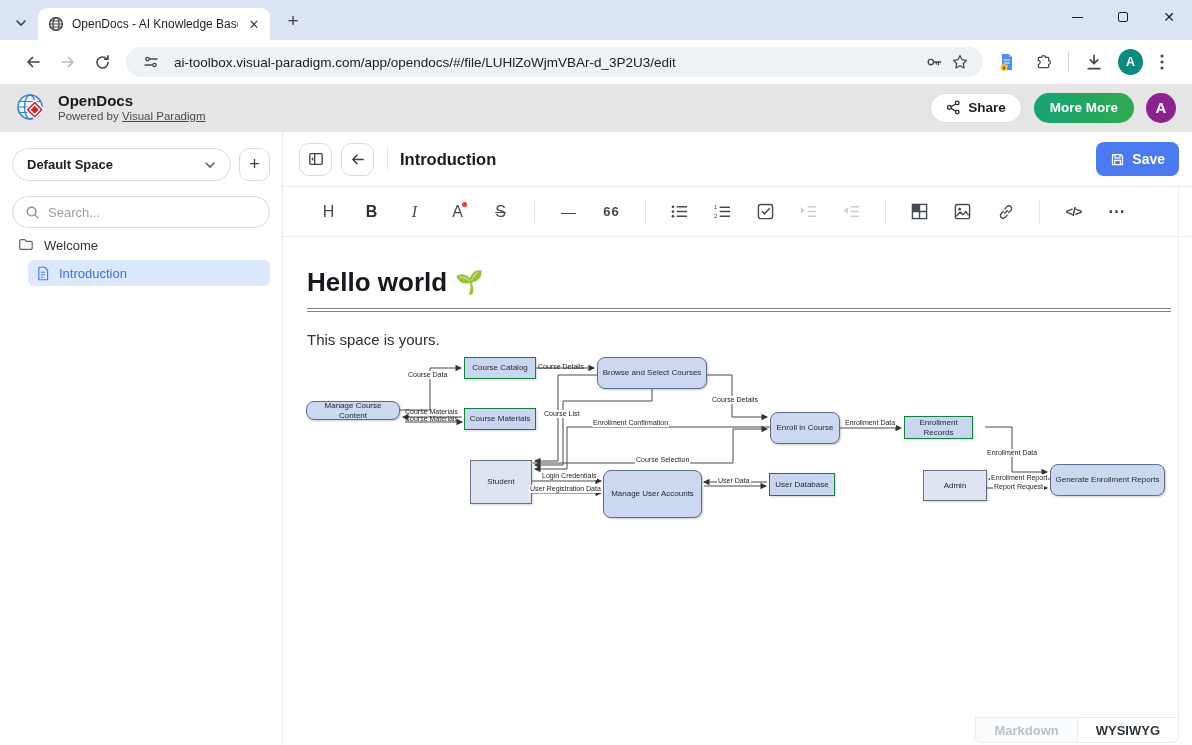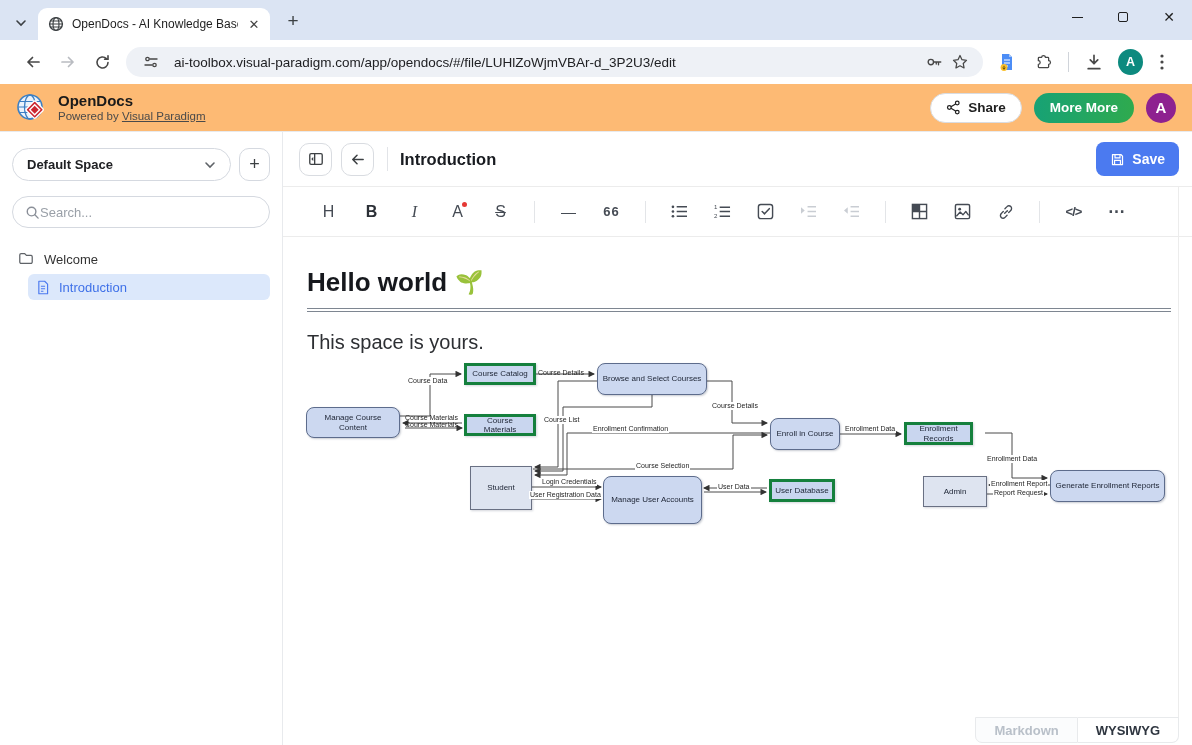--- a/index.html
+++ b/index.html
@@ -21,42 +21,42 @@
   .btoolbar { height:44px; background:#fff; display:flex; align-items:center; padding:0 16px; }
   .nav-btn { width:32px; height:32px; display:flex; align-items:center; justify-content:center; border-radius:16px; margin:0 2px; }
   .url-pill { flex:0 0 857px; height:30px; background:#eef1f6; border-radius:15px; display:flex; align-items:center; padding:0 10px 0 12px; margin:0 6px; }
   .url-text { flex:1; font-size:13.5px; color:#202124; margin-left:10px; white-space:nowrap; overflow:hidden; }
   .pill-icon { width:26px; height:26px; display:flex; align-items:center; justify-content:center; }
   .chrome-icon { width:30px; height:30px; display:flex; align-items:center; justify-content:center; margin:0 4px; }
   .chrome-sep { width:1px; height:20px; background:#d0d4da; margin:0 6px; }
   .browser-avatar { width:26px; height:26px; border-radius:50%; background:#0d8a7f; color:#fff; font-size:12.5px; font-weight:700; display:flex; align-items:center; justify-content:center; margin:0 6px; }
 
   
-  .app-header { height:48px; background:#fdba74; border-bottom:1px solid #e8eaed; display:flex; align-items:center; padding:0 16px; }
+  .app-header { height:48px; background:#e5e5e5; border-bottom:1px solid #e8eaed; display:flex; align-items:center; padding:0 16px; }
   .logo { width:32px; height:32px; position:relative; margin-right:10px; }
   .app-titles { display:flex; flex-direction:column; justify-content:center; }
   .app-name { font-size:15px; font-weight:700; color:#1a1a1a; line-height:17px; }
   .powered { font-size:11.5px; color:#4a4a4a; line-height:14px; }
   .powered u { text-decoration:underline; }
   .header-right { margin-left:auto; display:flex; align-items:center; gap:12px; }
   .share-btn { height:30px; border:1px solid #d9dce1; border-radius:16px; background:#fff; display:flex; align-items:center; gap:7px; padding:0 15px; font-size:13.5px; font-weight:700; color:#1f1f1f; }
   .more-apps-btn { height:30px; border:none; border-radius:16px; background:linear-gradient(90deg,#17a275,#2faa4e); color:#fff; font-size:13.5px; font-weight:700; padding:0 16px; }
   .app-avatar { width:30px; height:30px; border-radius:50%; background:#8e2190; color:#fff; font-size:15px; font-weight:700; display:flex; align-items:center; justify-content:center; }
 
   
   .app-body { display:flex; height:613px; }
   .sidebar { width:283px; border-right:1px solid #e8eaed; padding:16px 12px 0 12px; flex-shrink:0; }
   .space-row { display:flex; gap:8px; }
   .space-select { flex:1; height:33px; border:1px solid #d5d9e0; border-radius:17px; display:flex; align-items:center; padding:0 14px; font-size:13px; color:#202124; font-weight:700; }
   .space-select span { flex:1; }
   .add-btn { width:31px; height:33px; border:1px solid #d5d9e0; border-radius:10px; background:#fff; font-size:18px; color:#3c4043; display:flex; align-items:center; justify-content:center; }
-  .search-box { margin-top:15px; height:32px; border:1px solid #d5d9e0; border-radius:16px; display:flex; align-items:center; padding:0 12px; gap:0; }
+  .search-box { margin-top:15px; height:32px; border:1px solid #d5d9e0; border-radius:16px; display:flex; align-items:center; padding:0 12px; gap:8px; }
   .search-box input { border:none; outline:none; flex:1; font-size:13px; color:#333; background:transparent; font-family:"Liberation Sans", sans-serif; }
   .search-box input::placeholder { color:#9aa0a8; }
-  .tree { margin-top:18px; }
+  .tree { margin-top:4px; }
   .tree-folder { display:flex; align-items:center; gap:10px; padding:4px 6px; font-size:13px; color:#333; height:26px; }
   .tree-page { display:flex; align-items:center; gap:9px; margin:2px 0 0 16px; padding:0 8px; height:26px; background:#dce8fb; border-radius:6px; font-size:13px; color:#3e70e8; }
 
   .main { flex:1; position:relative; background:#fff; }
   .main::after { content:""; position:absolute; right:18px; top:54px; bottom:28px; width:1px; background:#ececec; }
   .doc-header { height:54px; display:flex; align-items:center; padding:0 18px 0 16px; }
   .icon-btn { width:33px; height:33px; border:1px solid #d9dce1; border-radius:10px; background:#fff; display:flex; align-items:center; justify-content:center; margin-right:9px; }
   .dh-sep { width:1px; height:24px; background:#e2e4e8; margin:0 12px 0 4px; }
   .doc-title { font-size:16.5px; font-weight:700; color:#181b20; }
   .save-btn { margin-left:auto; height:34px; background:#4b7af0; border:none; border-radius:8px; color:#fff; font-size:14px; font-weight:700; display:flex; align-items:center; gap:7px; padding:0 14px; }
@@ -71,28 +71,28 @@
   .tb-sep { width:1px; height:22px; background:#e3e5e8; }
   .tb.quote { font-size:13px; font-weight:700; letter-spacing:1px; }
   .tb.hr-glyph { font-size:15px; }
   .tb.code { font-size:13px; font-weight:700; letter-spacing:-1px; }
   .tb.more { font-size:17px; font-weight:700; }
 
   .editor-content { padding:30px 26px 0 24px; }
   .doc-h1 { font-size:26px; font-weight:700; color:#16181d; display:flex; align-items:center; gap:8px; }
   .doc-h1 .emoji { font-size:23px; }
   .double-rule { margin-top:10px; height:4px; border-top:1px solid #7e8691; border-bottom:1px solid #7e8691; }
-  .doc-p { margin-top:19px; font-size:20px; color:#2d2f33; }
+  .doc-p { margin-top:19px; font-size:15px; color:#2d2f33; }
 
   
   .diagram { position:relative; width:866px; height:158px; margin:7px 0 0 -2px; }
   .diagram svg.wires { position:absolute; left:0; top:0; }
   .node { position:absolute; display:flex; align-items:center; justify-content:center; text-align:center; font-size:8px; color:#1c2333; line-height:1.15; padding:1px 3px; }
   .node.process { background:#ccd8f0; border:1px solid #5d6c8c; border-radius:8px; box-shadow:1px 1px 2px rgba(40,50,80,.25); }
-  .node.store { background:#c9d6ef; border:3px solid #15803d; box-shadow:1px 1px 2px rgba(40,50,80,.2); }
+  .node.store { background:#c9d6ef; border:1px solid #15803d; box-shadow:1px 1px 2px rgba(40,50,80,.2); }
   .node.entity { background:#dee4f0; border:1px solid #697083; box-shadow:1px 1px 2px rgba(40,50,80,.2); }
   .edge-label { position:absolute; font-size:7px; line-height:1.1; color:#1e1e1e; background:#fff; white-space:nowrap; padding:0 1px; }
 
   
   .mode-tabs { position:absolute; right:18px; bottom:2px; display:flex;border-radius:10px; }
   .mode-tab { height:26px; display:flex; align-items:center; padding:0 18px; font-size:13px; border:1px solid #e8eaec; background:#fbfcfd; }
   .mode-tab.markdown { color:#b9c0c9; border-radius:0 0 0 7px; font-weight:700; }
   .mode-tab.wysiwyg { color:#2f3640; background:#fff; border-left:none; border-radius:0 0 7px 0; font-weight:700; }
 
   svg { display:block; }
@@ -410,21 +410,21 @@
             <path d="M680,72 H707 V117 H742" marker-end="url(#arr)"></path>
             <path d="M745,124 H684" marker-end="url(#arr)"></path>
             <path d="M682,133 H742" marker-end="url(#arr)"></path>
             <path d="M462,127 H399" marker-end="url(#arr)"></path>
             <path d="M399,131 H461" marker-end="url(#arr)"></path>
             <path d="M227,126 H296" marker-end="url(#arr)"></path>
             <path d="M227,138 H296" marker-end="url(#arr)"></path>
           </g>
         </svg>
 
-        <div class="node process" style="left:1px;top:46px;width:94px;height:31px">Manage Course Content</div>
+        <div class="node process" style="left:1px;top:46px;width:94px;height:19px">Manage Course Content</div>
         <div class="node store" style="left:159px;top:2px;width:72px;height:22px">Course Catalog</div>
         <div class="node store" style="left:159px;top:53px;width:72px;height:22px">Course Materials</div>
         <div class="node process" style="left:292px;top:2px;width:110px;height:32px">Browse and Select Courses</div>
         <div class="node process" style="left:465px;top:57px;width:70px;height:32px">Enroll in Course</div>
         <div class="node store" style="left:599px;top:61px;width:69px;height:23px">Enrollment Records</div>
         <div class="node entity" style="left:165px;top:105px;width:62px;height:44px">Student</div>
         <div class="node process" style="left:298px;top:115px;width:99px;height:48px">Manage User Accounts</div>
         <div class="node store" style="left:464px;top:118px;width:66px;height:23px">User Database</div>
         <div class="node entity" style="left:618px;top:115px;width:64px;height:31px">Admin</div>
         <div class="node process" style="left:745px;top:109px;width:115px;height:32px">Generate Enrollment Reports</div>

